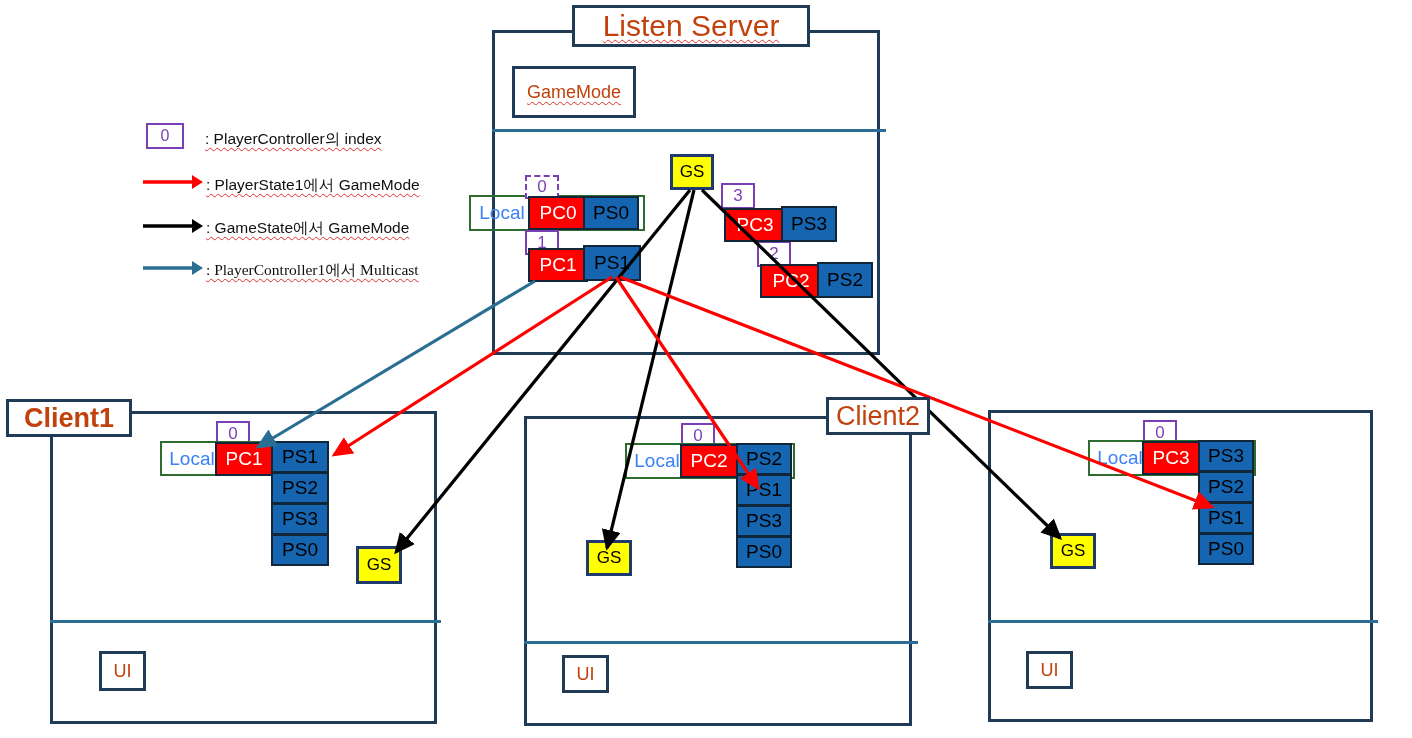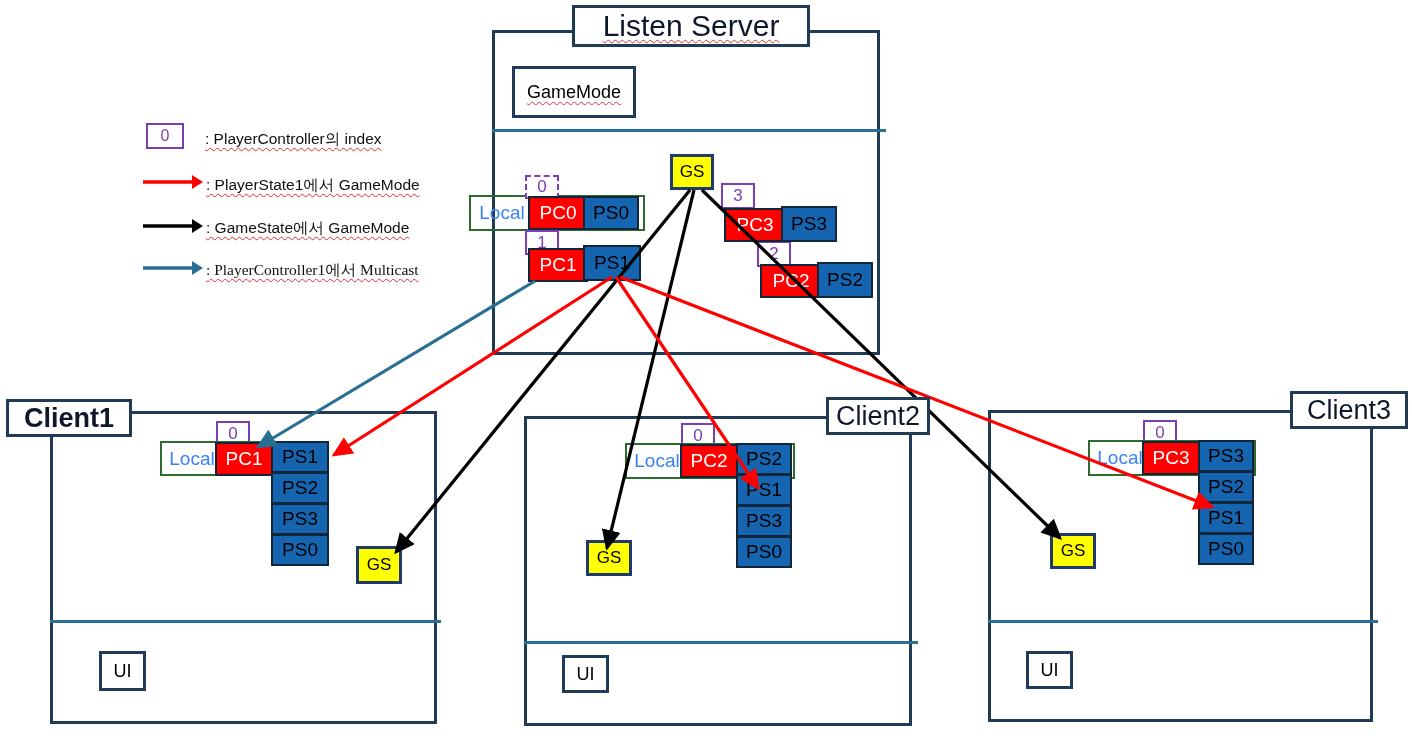--- a/index.html
+++ b/index.html
@@ -33,35 +33,35 @@
     z-index: 1;
   }
   .titlebox {
     position: absolute;
     border: 3px solid #1f3b55;
     background: #ffffff;
     box-sizing: border-box;
     display: flex;
     align-items: center;
     justify-content: center;
-    color: #0f172a;
+    color: #c2410c;
     z-index: 6;
   }
   .titlebox.big { font-size: 30px; }
   .titlebox.mid { font-size: 27px; }
   .plainbox {
     position: absolute;
     border: 3px solid #1f3b55;
     background: #ffffff;
     box-sizing: border-box;
     display: flex;
     align-items: center;
     justify-content: center;
     font-size: 18px;
-    color: #000000;
+    color: #c2410c;
     z-index: 3;
   }
   .divider {
     position: absolute;
     height: 3px;
     background: #2b6e94;
     z-index: 2;
   }
 
   .spell {
@@ -271,21 +271,20 @@
   <div class="pc" style="left:680px; top:444px; width:58px; height:34px;">PC2</div>
   <div class="ps" style="left:736px; top:443px; width:56px; height:32px;">PS2</div>
   <div class="ps" style="left:736px; top:474px; width:56px; height:32px;">PS1</div>
   <div class="ps" style="left:736px; top:505px; width:56px; height:32px;">PS3</div>
   <div class="ps" style="left:736px; top:536px; width:56px; height:32px;">PS0</div>
   <div class="gs" style="left:586px; top:540px; width:46px; height:36px;">GS</div>
   <div class="plainbox" style="left:562px; top:655px; width:47px; height:38px;">UI</div>
 
   <div class="frame" style="left:988px; top:410px; width:385px; height:312px;"></div>
   <div class="divider" style="left:988px; top:620px; width:390px;"></div>
-  <div class="titlebox mid" style="left:1290px; top:391px; width:118px; height:38px;">Client3</div>
 
   <div class="idx" style="left:1143px; top:420px; width:34px; height:25px;">0</div>
   <div class="localbox" style="left:1088px; top:440px; width:168px; height:36px;"></div>
   <div class="locallabel" style="left:1094px; top:440px; width:52px; height:36px;">Local</div>
   <div class="pc" style="left:1142px; top:441px; width:58px; height:34px;">PC3</div>
   <div class="ps" style="left:1198px; top:440px; width:56px; height:32px;">PS3</div>
   <div class="ps" style="left:1198px; top:471px; width:56px; height:32px;">PS2</div>
   <div class="ps" style="left:1198px; top:502px; width:56px; height:32px;">PS1</div>
   <div class="ps" style="left:1198px; top:533px; width:56px; height:32px;">PS0</div>
   <div class="gs" style="left:1050px; top:533px; width:46px; height:36px;">GS</div>

